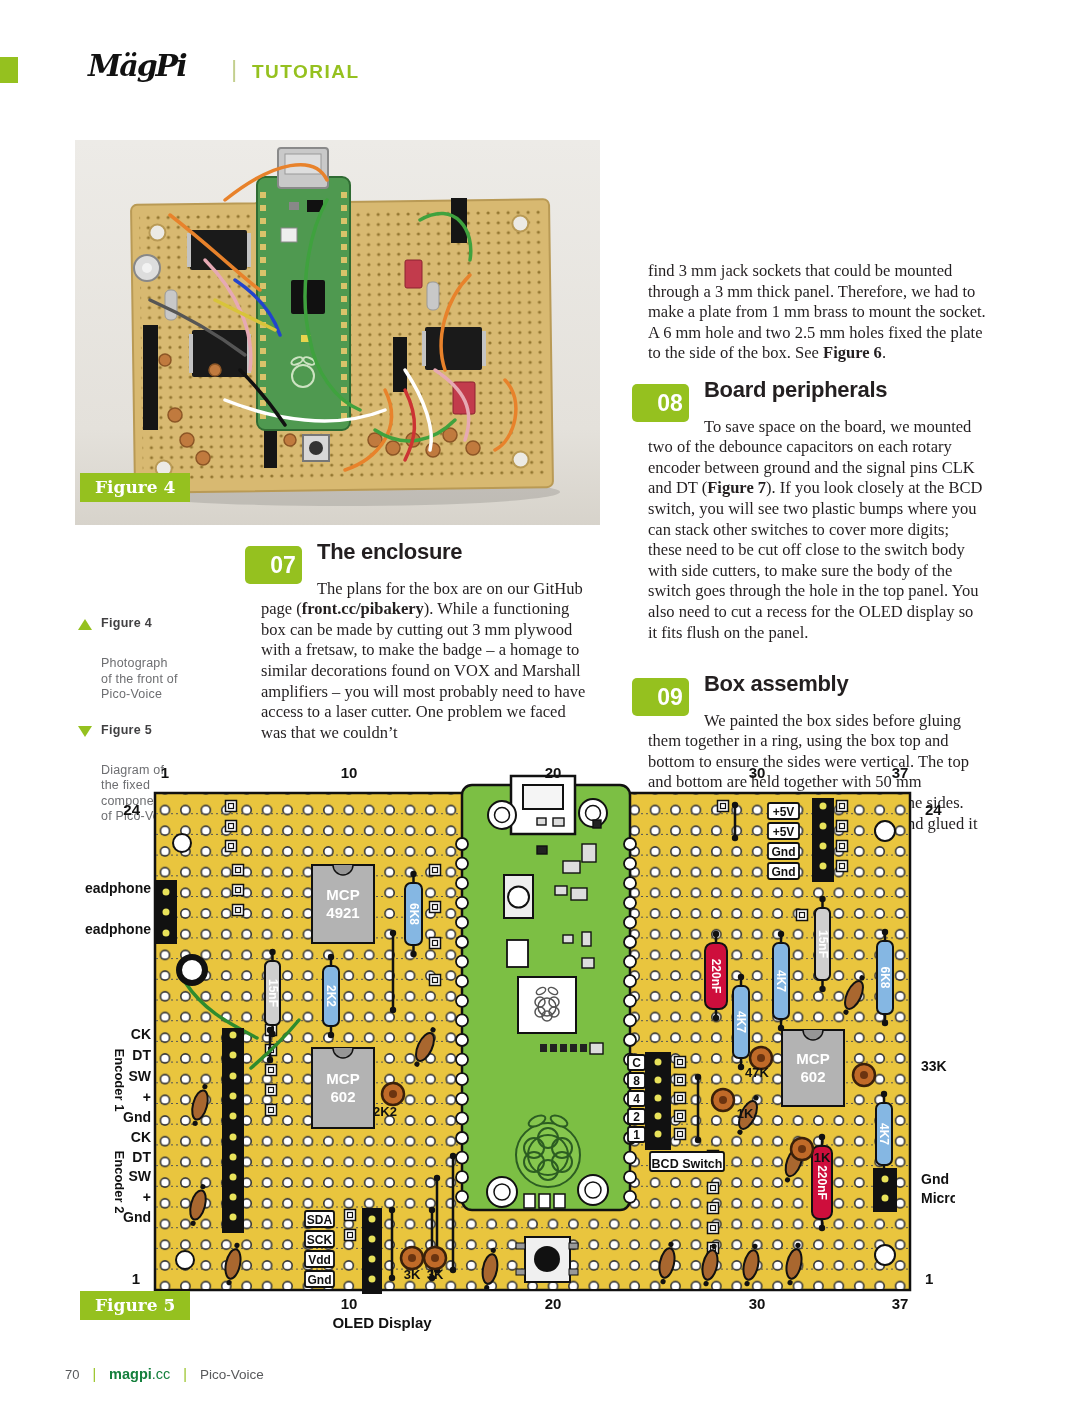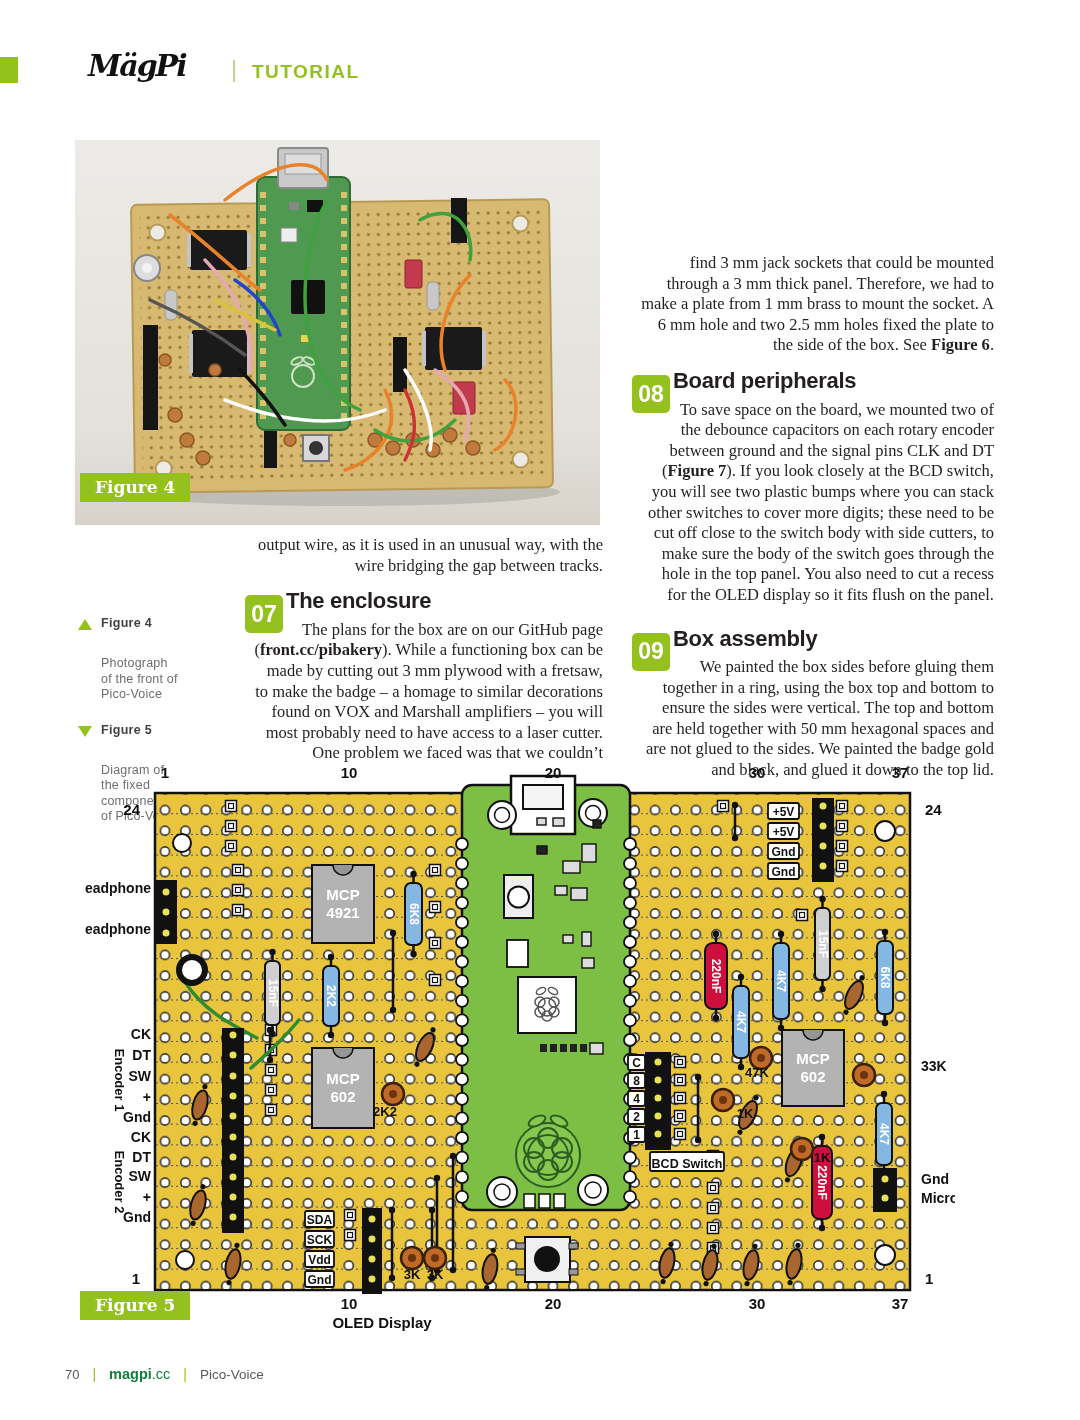--- a/index.html
+++ b/index.html
@@ -20,28 +20,28 @@
   
   .captions{position:absolute;left:78px;top:616px;width:160px;font-family:"Liberation Sans",sans-serif;}
   .cap{display:flex;gap:9px;margin-bottom:20px;}
   .tri{width:0;height:0;border-left:7px solid transparent;border-right:7px solid transparent;margin-top:3px;flex:0 0 auto;}
   .tri.up{border-bottom:11px solid var(--accent);}
   .tri.down{border-top:11px solid var(--accent);}
   .cap-title{font-weight:bold;color:#414042;font-size:12.5px;margin-bottom:3px;letter-spacing:.3px;}
   .cap-body{color:#6d6e71;font-size:12.5px;line-height:15.5px;white-space:pre-line;letter-spacing:.2px;margin-top:26px;}
   
   .col{position:absolute;font-size:16.5px;line-height:20.6px;}
-  .col p{margin:8px;text-align:right;}
+  .col p{margin:16px;}
   .col-mid{left:245px;top:527px;width:366px;}
   .col-right{left:632px;top:245px;width:370px;}
   .step{margin-top:15px;}
   .step::after{content:"";display:block;clear:both;}
   .stepnum{float:left;width:38px;height:38px;background:var(--accent);border-radius:5px;color:#fff;
         font-family:"Liberation Sans",sans-serif;font-weight:bold;font-size:23px;
-        display:flex;align-items:center;justify-content:center;margin:4px 3px 3px 0;}
+        display:flex;align-items:center;justify-content:center;margin:4px 15px 3px 0;padding-left:19px;}
   .step h3{font-family:"Liberation Sans",sans-serif;font-weight:bold;font-size:22px;
         letter-spacing:-.3px;margin:0 0 3px;}
   
   .fig5wrap{position:absolute;left:85px;top:758px;width:870px;height:575px;}
   
   .pfooter{position:absolute;left:65px;top:1366px;display:flex;gap:13px;align-items:baseline;
         font-family:Liberation Sans, sans-serif;}
   .f-num{color:#58595b;font-size:13px;}
   .f-sep{color:var(--accent);font-size:14px;}
   .f-site{font-weight:bold;font-size:14.5px;color:#15803d;}
@@ -178,21 +178,20 @@
         <div class="cap-title">Figure 5</div>
         <div class="cap-body">Diagram of
 the fixed
 components
 of Pico-Voice</div>
       </div>
     </div>
   </aside>
 
   <section class="col col-mid">
-    <p>output wire, as it is used in an unusual way, with the wire bridging the gap between tracks.</p>
     <div class="step">
       <div class="stepnum">07</div>
       <h3>The enclosure</h3>
       <p><span>The plans for the box are on our GitHub page (</span><b>front.cc/pibakery</b><span>). While a functioning box can be made by cutting out 3 mm plywood with a fretsaw, to make the badge – a homage to similar decorations found on VOX and Marshall amplifiers – you will most probably need to have access to a laser cutter. One problem we faced was that we couldn’t</span></p>
     </div>
   </section>
 
   <section class="col col-right">
     <p><span>find 3 mm jack sockets that could be mounted through a 3 mm thick panel. Therefore, we had to make a plate from 1 mm brass to mount the socket. A 6 mm hole and two 2.5 mm holes fixed the plate to the side of the box. See </span><b>Figure 6</b><span>.</span></p>
     <div class="step">

